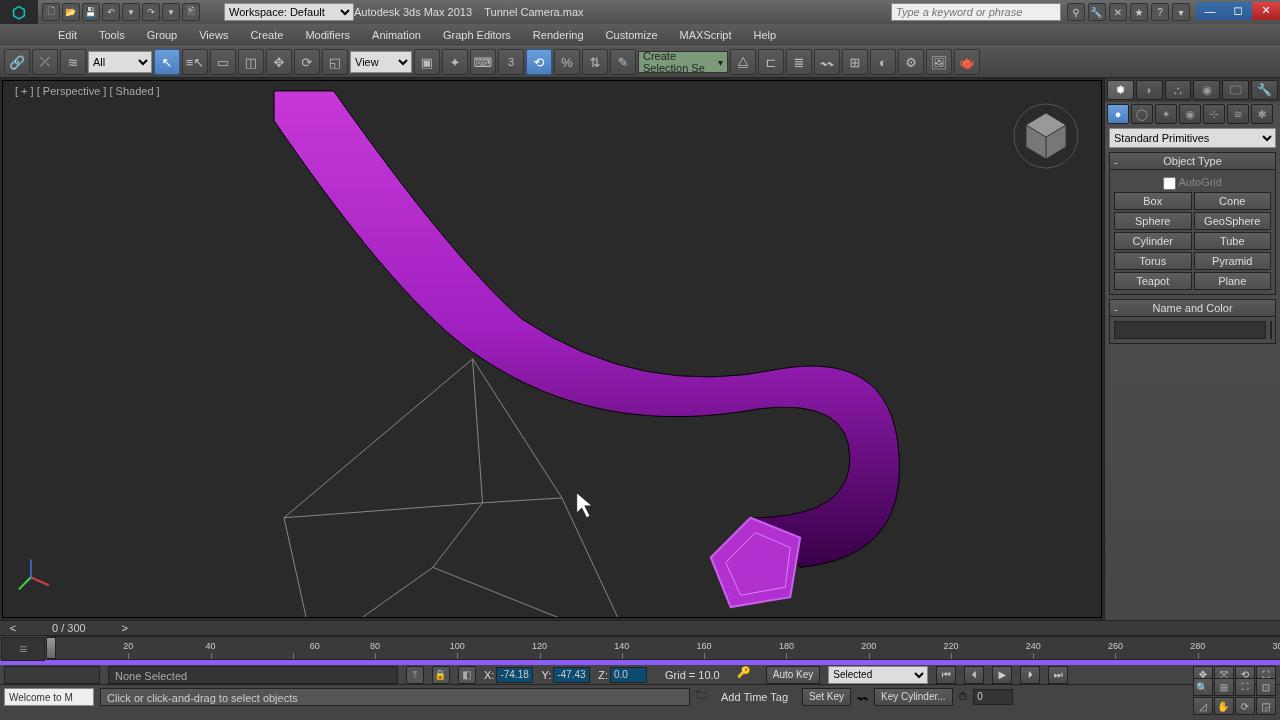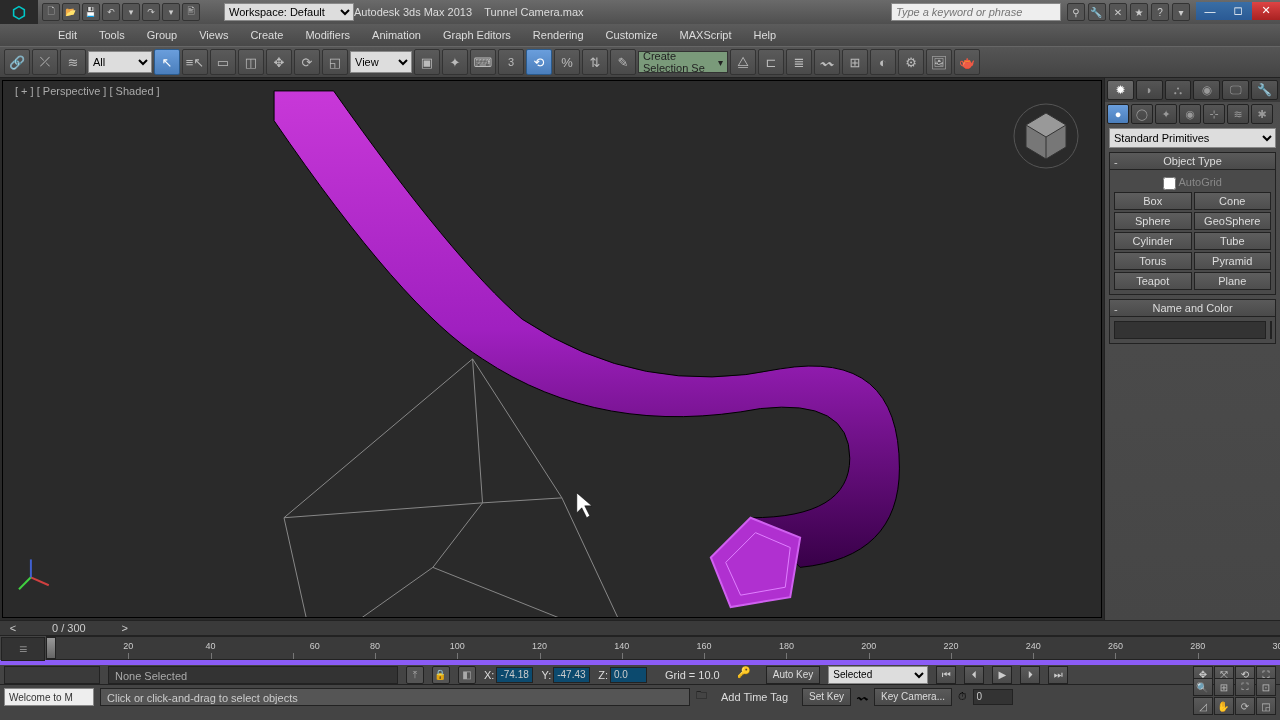--- a/index.html
+++ b/index.html
@@ -351,21 +351,21 @@
       <div class="navbtn">⛶</div>
     </div>
   </div>
   <div class="promptrow">
     <div class="mxs">Welcome to M</div>
     <div class="prompt">Click or click-and-drag to select objects</div>
     <div class="lico">🗀</div>
     <div class="tag">Add Time Tag</div>
     <div class="keybtn">Set Key</div>
     <div class="lico">〰</div>
-    <div class="keybtn">Key Camera...</div>
+    <div class="keybtn">Key Cylinder...</div>
     <div class="lico">⏱</div>
     <input class="spin" value="0" style="">
     <div class="navgrid">
       <div class="nb">🔍</div>
       <div class="nb">⊞</div>
       <div class="nb">⛶</div>
       <div class="nb">⊡</div>
       <div class="nb">◿</div>
       <div class="nb">✋</div>
       <div class="nb">⟳</div>

